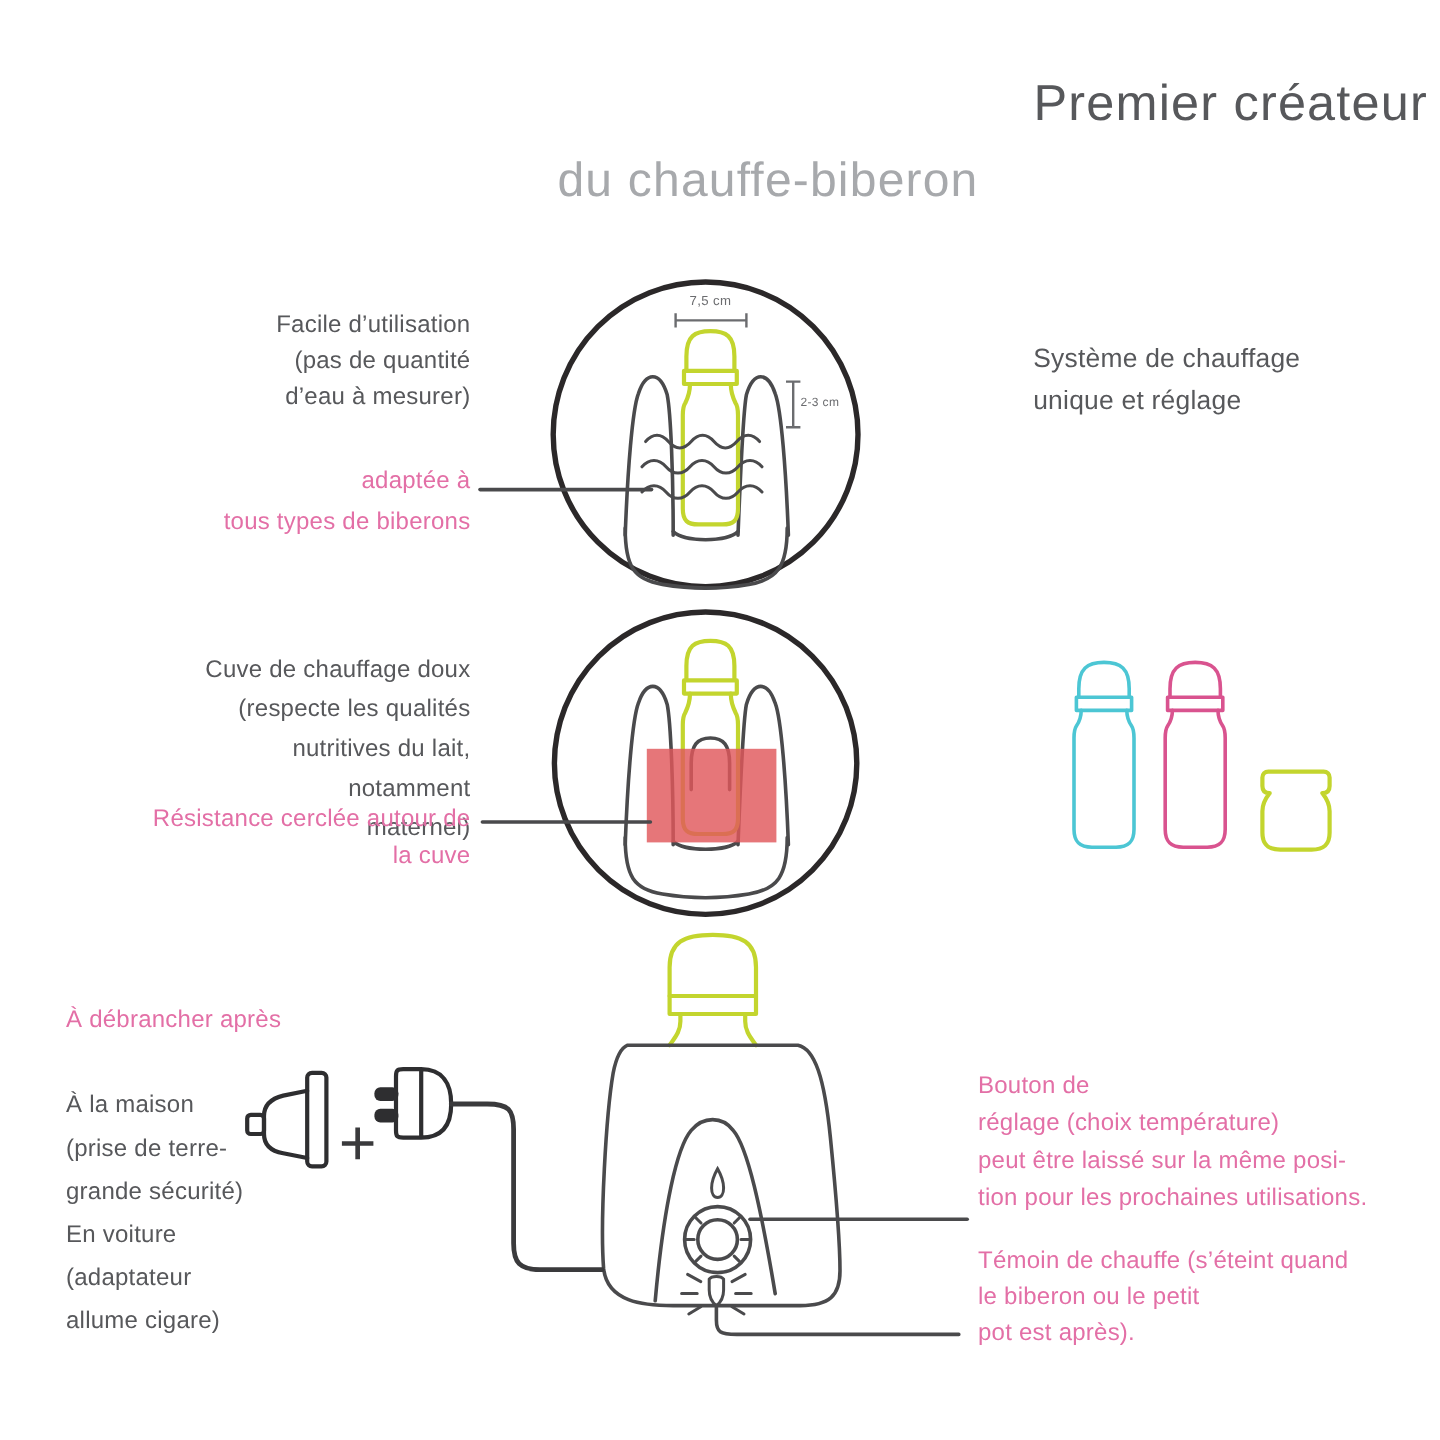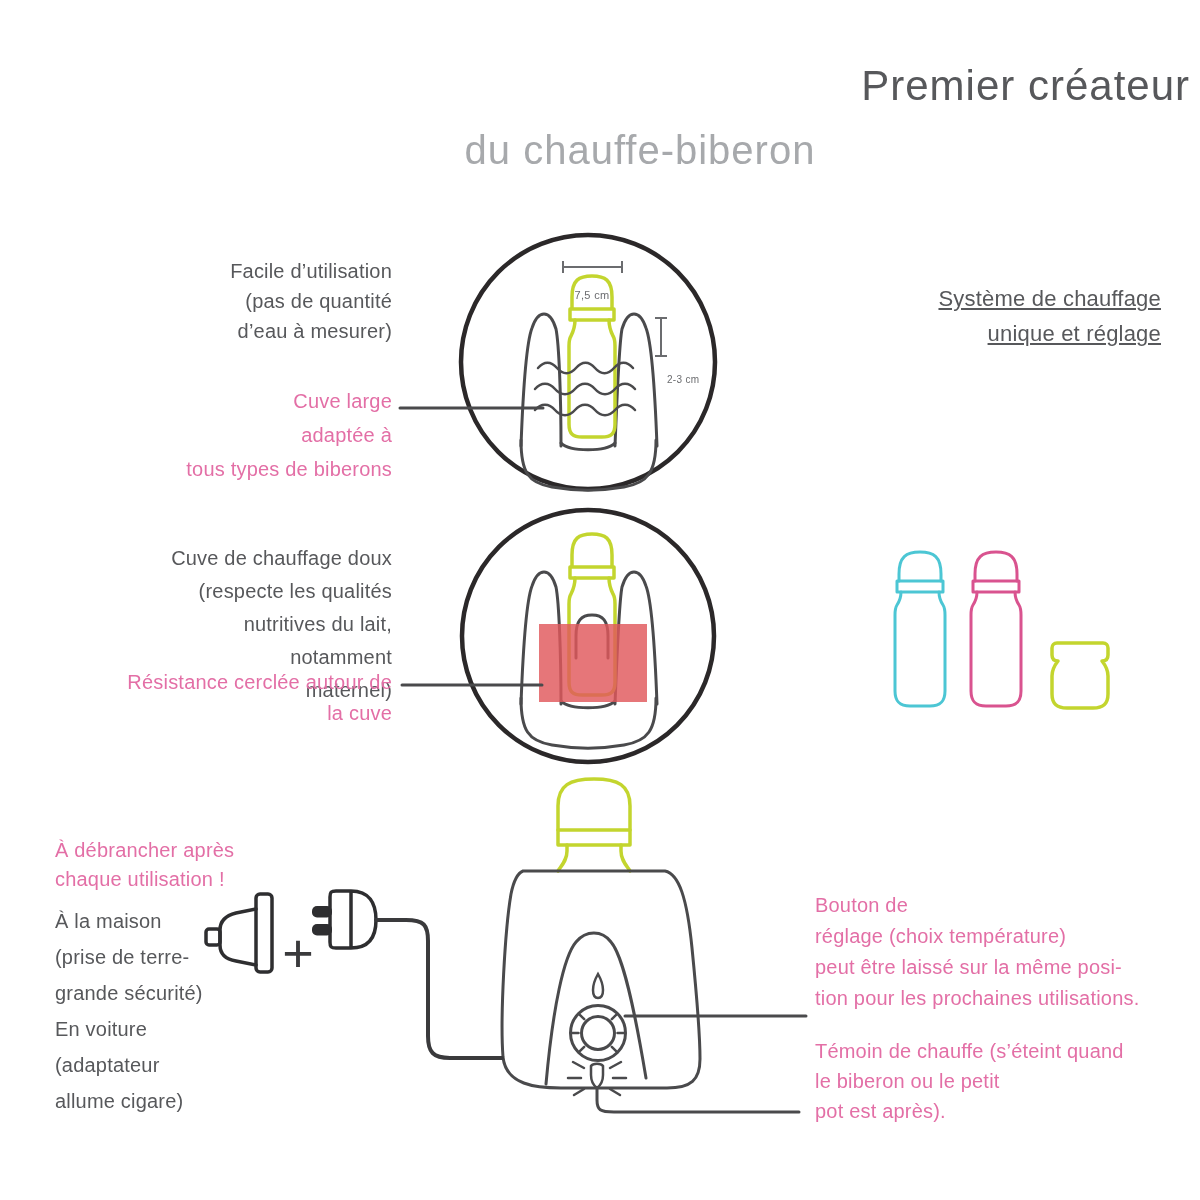--- a/index.html
+++ b/index.html
@@ -9,22 +9,22 @@
   }
   html,body{margin:0;padding:0;background:#fff;}
   .canvas{position:relative;width:1200px;height:1200px;background:#ffffff;
     font-family:"Liberation Sans",sans-serif;overflow:hidden;}
   .layer{position:absolute;left:0;top:0;}
   .title1{position:absolute;top:62px;left:0;width:1190px;text-align:right;
     font-size:42px;color:var(--c-ink);letter-spacing:1px;}
   .title2{position:absolute;top:128px;left:0;width:1190px;text-align:center;
     font-size:40px;color:var(--c-ink-light);letter-spacing:1px;padding-left:45px;}
   .note{position:absolute;font-size:20px;color:var(--c-ink);letter-spacing:.2px;line-height:31px;}
-  .ra{text-align:right;} .ca{text-align:right;text-decoration:underline;} .pink{color:var(--c-pink);}
-  .measure{position:absolute;font-size:11px;color:#6b6c6f;letter-spacing:.3px;margin-top:44px;}
+  .ra{text-align:right;} .ca{text-align:left;} .pink{color:var(--c-pink);}
+  .measure{position:absolute;font-size:11px;color:#6b6c6f;letter-spacing:.3px;}
   .plus{position:absolute;font-size:54px;line-height:54px;color:#3a3a3c;text-align:center;}
 
   
   .ln{stroke:var(--c-line);stroke-width:3;fill:none;stroke-linecap:round;stroke-linejoin:round;}
   .ln25{stroke:var(--c-line);stroke-width:2.5;fill:none;stroke-linecap:round;}
   .dk{stroke:var(--c-outline);stroke-width:4.5;fill:none;}
   .grn{stroke:var(--c-green);stroke-width:3.5;fill:none;stroke-linecap:round;stroke-linejoin:round;}
   .blu{stroke:var(--c-blue);stroke-width:3;fill:none;stroke-linecap:round;stroke-linejoin:round;}
   .bpk{stroke:var(--c-bottle-pink);stroke-width:3;fill:none;stroke-linecap:round;stroke-linejoin:round;}
   .thin{stroke:#6b6c6f;stroke-width:2;fill:none;}
@@ -130,21 +130,20 @@
   <div class="title1">Premier créateur</div>
   <div class="title2">du chauffe-biberon</div>
 
   <div class="note ra" style="top:256px;left:150px;width:242px;line-height:30px">
     <div>Facile d’utilisation</div>
     <div>(pas de quantité</div>
     <div>d’eau à mesurer)</div>
   </div>
 
   <div class="note ra pink" style="top:384px;left:100px;width:292px;line-height:34px">
-    <div>Cuve large</div>
     <div>adaptée à</div>
     <div>tous types de biberons</div>
   </div>
 
   <div class="note ca" style="top:281px;left:861px;width:300px;line-height:35px;font-size:22px">
     <div>Système de chauffage</div>
     <div>unique et réglage</div>
   </div>
 
   <div class="measure" style="top:245px;left:560px;width:64px;text-align:center">7,5 cm</div>
@@ -157,21 +156,20 @@
     <div>maternel)</div>
   </div>
 
   <div class="note ra pink" style="top:667px;left:90px;width:302px;line-height:31px">
     <div>Résistance cerclée autour de</div>
     <div>la cuve</div>
   </div>
 
   <div class="note pink" style="top:836px;left:55px;width:260px;line-height:29px">
     <div>À débrancher après</div>
-    <div>chaque utilisation !</div>
   </div>
 
   <div class="note" style="top:903px;left:55px;width:220px;line-height:36px">
     <div>À la maison</div>
     <div>(prise de terre-</div>
     <div>grande sécurité)</div>
     <div>En voiture</div>
     <div>(adaptateur</div>
     <div>allume cigare)</div>
   </div>

